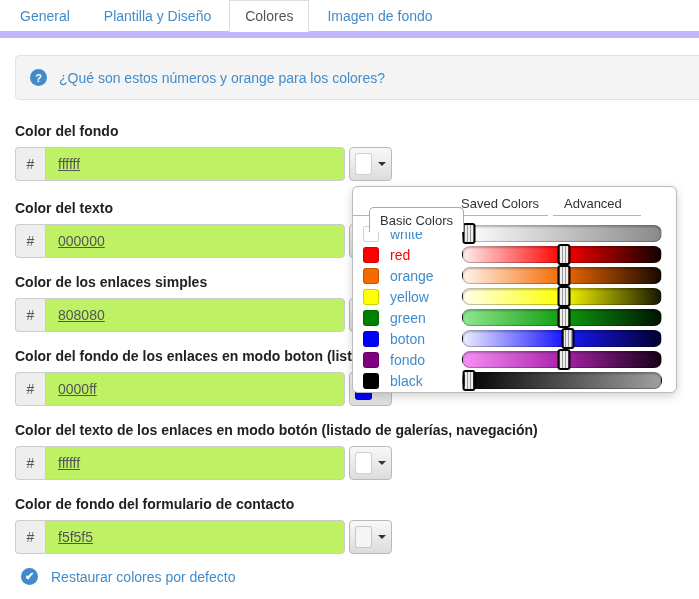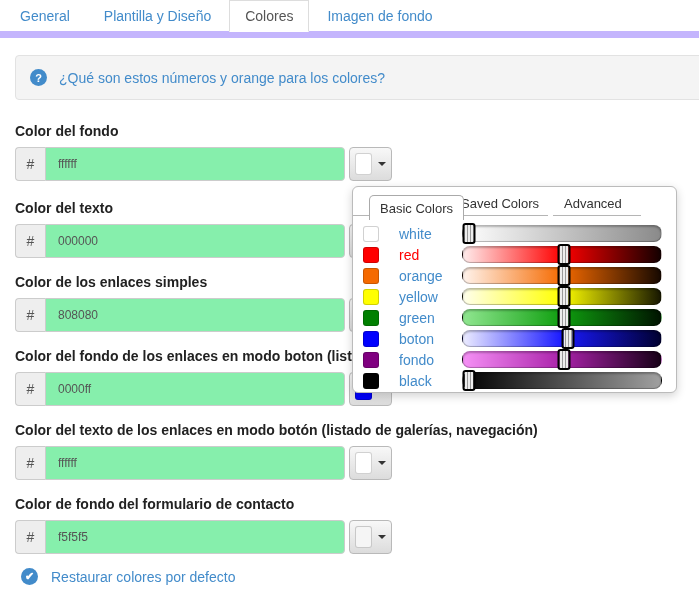--- a/index.html
+++ b/index.html
@@ -41,22 +41,22 @@
   .field { position:absolute; left:15px; width:684px; z-index:1; }
   .field-label { font-weight:bold; color:#222; font-size:14px; white-space:nowrap; }
   .input-row { display:flex; margin-top:8px; height:34px; }
   .addon {
     width:30px; background:#eee; border:1px solid #ccc; border-right:0;
     border-radius:4px 0 0 4px; display:flex; align-items:center; justify-content:center;
     color:#555; font-size:14px;
   }
   .hex-input {
     width:300px; height:34px; border:1px solid #ccc; border-radius:0 4px 4px 0;
-    padding:0 12px; font-size:12px; color:#555; outline:none;
-    font-family:"Liberation Sans", sans-serif; background:#86efac;
+    padding:0 12px; font-size:14px; color:#555; outline:none;
+    font-family:"Liberation Sans", sans-serif; background:#bef264;text-decoration:underline;
   }
   .swatch-btn {
     margin-left:4px; width:43px; height:34px; cursor:pointer;
     background:linear-gradient(#f8f8f8, #dcdcdc); border:1px solid #b9b9b9;
     border-radius:4px; display:flex; align-items:center; padding:0 5px;
   }
   .swatch {
     width:22px; height:22px; border-radius:3px; border:1px solid rgba(0,0,0,0.18);
   }
   .caret {
@@ -66,38 +66,38 @@
   }
 
   
   .picker {
     position:absolute; left:352px; top:186px; width:325px; height:207px;
     background:#fff; border:1px solid #bbb; border-radius:6px;
     box-shadow:0 3px 10px rgba(0,0,0,0.18); z-index:10;
   }
   .ptabs { position:relative; height:30px; }
   .ptab-active {
-    position:absolute; left:16px; top:8px; height:25px; padding:0 10px; z-index:2;
+    position:absolute; left:16px; top:20px; height:25px; padding:0 10px; z-index:2;
     background:#fff; border:1px solid #aaa; border-bottom:none; border-radius:5px 5px 0 0;
     display:flex; align-items:center; font-size:13px; color:#333; cursor:pointer;
   }
   .ptab { position:absolute; top:9px; font-size:13px; color:#333; cursor:pointer; }
   .ptab.saved { left:108px; }
   .ptab.adv { left:211px; }
   .useg { position:absolute; top:28px; height:1px; background:#b5b5b5; }
   .useg1 { left:0; width:16px; }
   .useg2 { left:100px; width:95px; }
   .useg3 { left:200px; width:88px; }
   .prows { margin-top:6px; }
   .prow { display:flex; align-items:center; height:21px; padding:0 14px 0 10px; }
   .pswatch {
     width:16px; height:16px; border-radius:3px; border:1px solid rgba(0,0,0,0.18);
     cursor:pointer; flex:0 0 auto;
   }
-  .pname { margin-left:20px; width:58px; font-size:14px; cursor:pointer; }
+  .pname { margin-left:11px; width:58px; font-size:14px; cursor:pointer; }
   .pbar {
     position:relative; width:200px; height:17px; margin-left:auto; border-radius:8px;
     border:1px solid rgba(0,0,0,0.25); box-shadow:inset 0 1px 2px rgba(0,0,0,0.25);
     cursor:pointer;
   }
   .phandle {
     position:absolute; top:-3px; width:13px; height:21px; box-sizing:border-box;
     border:2px solid #000; border-radius:3px; transform:translateX(-50%);
     background:repeating-linear-gradient(90deg, #ededed 0 2px, #9a9a9a 2px 3px);
     cursor:ew-resize;

